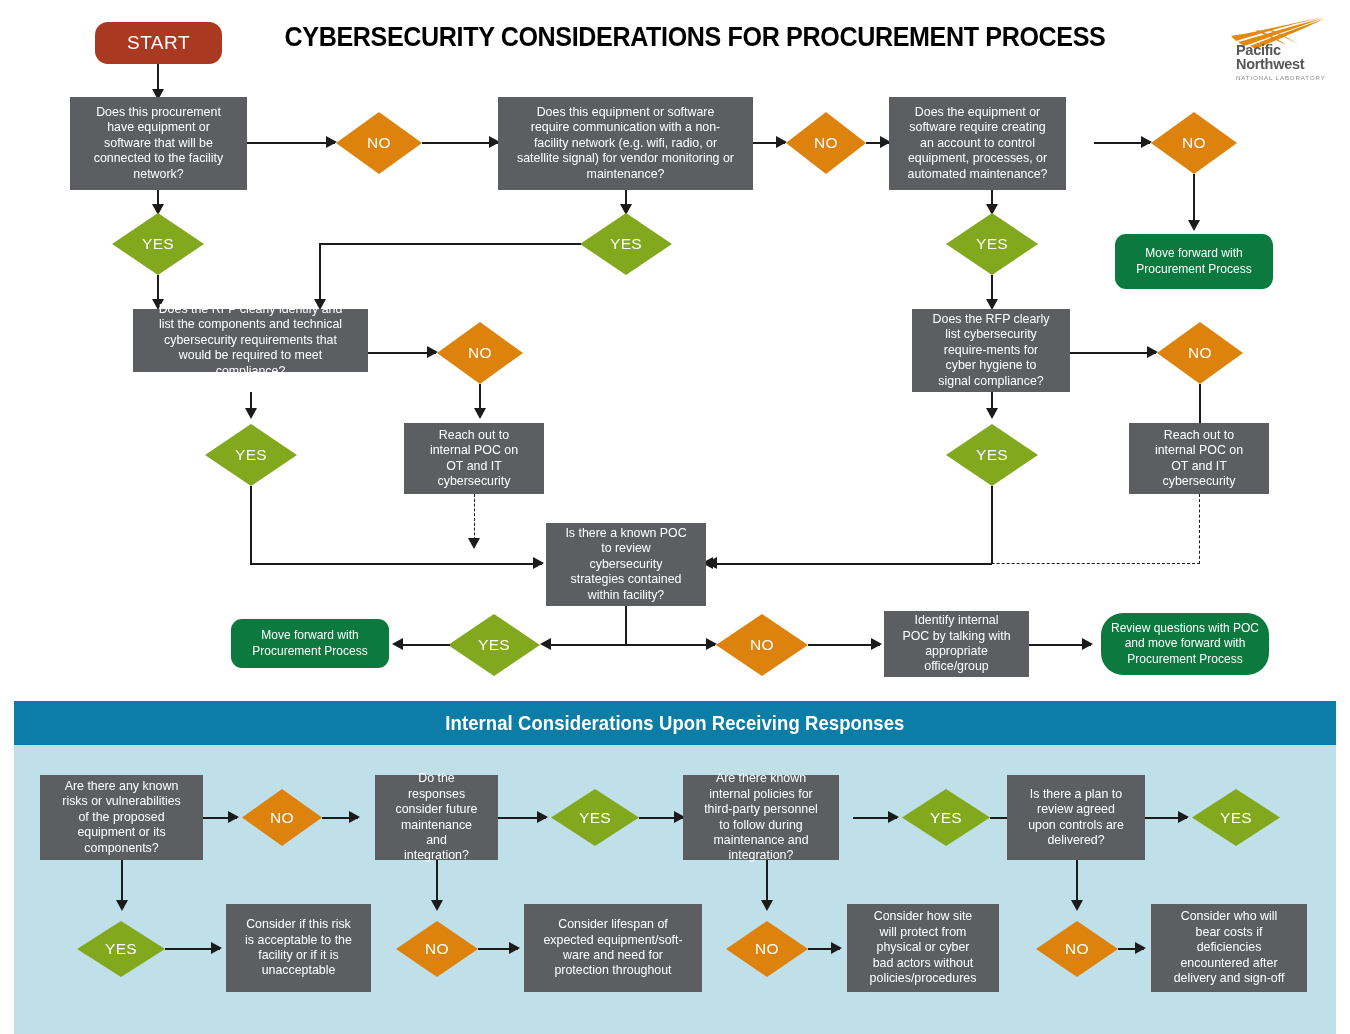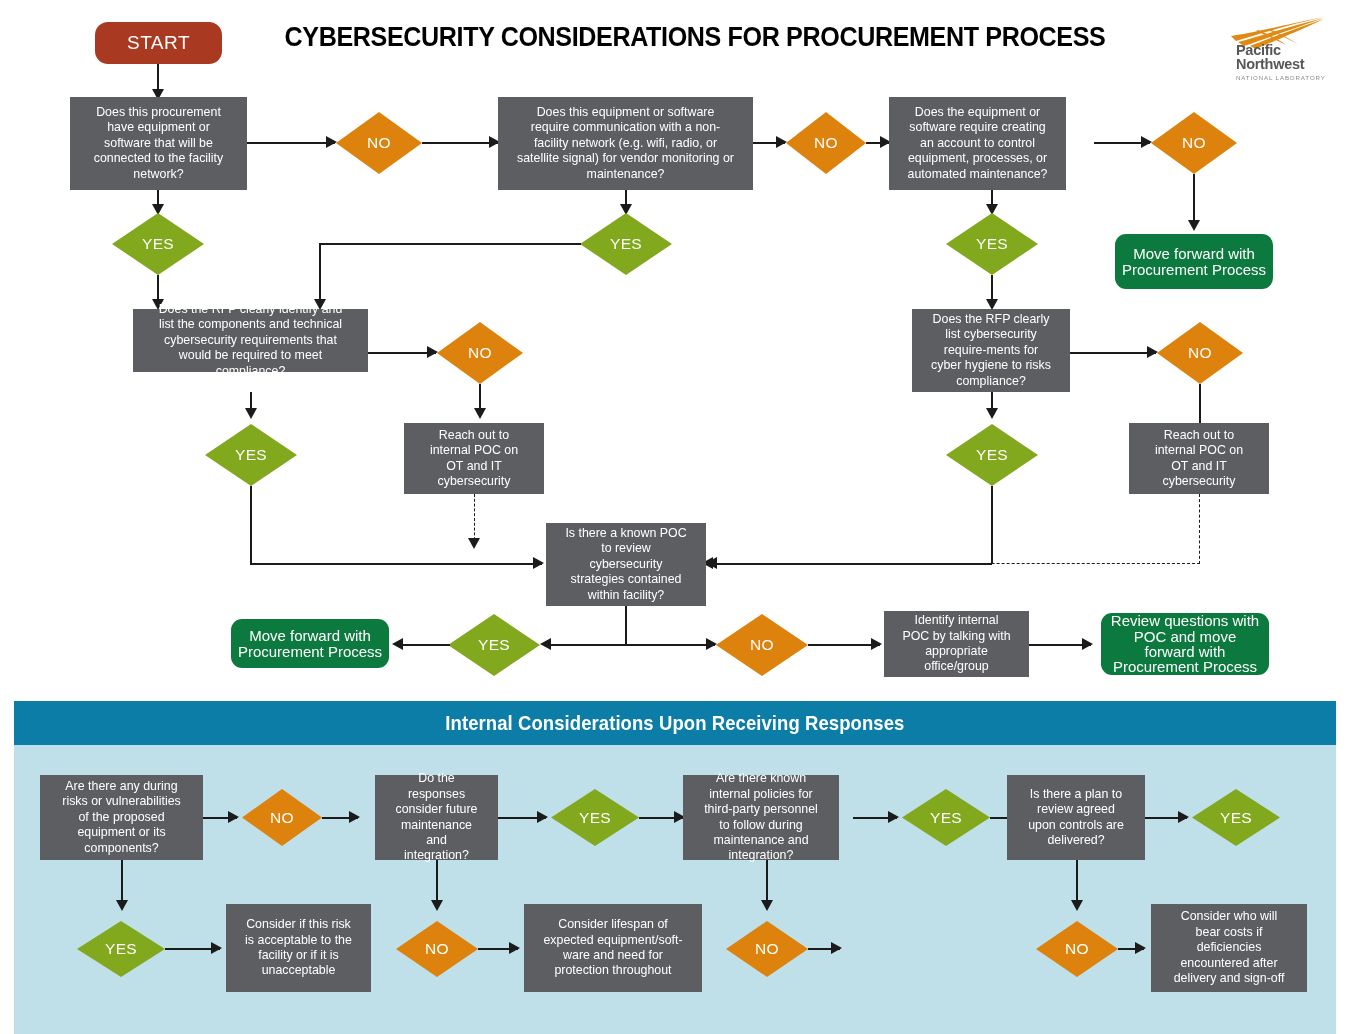--- a/index.html
+++ b/index.html
@@ -79,21 +79,21 @@
   }
   .pbox span { display: block; width: 100%; }
 
   .terminal {
     position: absolute;
     display: flex;
     align-items: center;
     justify-content: center;
     text-align: center;
     color: #ffffff;
-    font-size: 15px;
+    font-size: 12px;
     line-height: 15.4px;
     border-radius: 11px;
     box-sizing: border-box;
     padding: 3px 6px;
   }
   .terminal.start {
     background: #a93a21;
     font-size: 19px;
     border-radius: 13px;
     letter-spacing: 0.5px;
@@ -306,21 +306,21 @@
   <div class="arrow down" style="left:245px; top:408px;"></div>
   <div class="diamond yes" style="left:205px; top:424px; width:92px; height:62px;">
     <div class="dshape"></div>
     <div class="dlabel">YES</div>
   </div>
   <div class="ln v" style="left:250px; top:486px; height:78px;"></div>
   <div class="ln h" style="left:250px; top:563px; width:292px;"></div>
   <div class="arrow right" style="left:533px; top:557px;"></div>
 
   <div class="pbox" style="left:912px; top:309px; width:158px; height:83px;">
-      <span>Does the RFP clearly list cybersecurity require-ments for cyber hygiene to risks compliance?</span>
+      <span>Does the RFP clearly list cybersecurity require-ments for cyber hygiene to signal compliance?</span>
     </div>
 
   <div class="ln h" style="left:1070px; top:352px; width:86px;"></div>
   <div class="arrow right" style="left:1147px; top:346px;"></div>
   <div class="diamond no" style="left:1157px; top:322px; width:86px; height:62px;">
     <div class="dshape"></div>
     <div class="dlabel">NO</div>
   </div>
   <div class="ln v" style="left:1199px; top:384px; height:39px;"></div>
   <div class="pbox" style="left:1129px; top:423px; width:140px; height:71px;">
@@ -364,31 +364,31 @@
     <div class="dshape"></div>
     <div class="dlabel">NO</div>
   </div>
   <div class="ln h" style="left:808px; top:644px; width:72px;"></div>
   <div class="arrow right" style="left:871px; top:638px;"></div>
   <div class="pbox" style="left:884px; top:611px; width:145px; height:66px;">
       <span>Identify internal POC by talking with appropriate office/group</span>
     </div>
   <div class="ln h" style="left:1029px; top:644px; width:62px;"></div>
   <div class="arrow right" style="left:1082px; top:638px;"></div>
-  <div class="terminal green" style="left:1101px; top:613px; width:168px; height:62px;">
+  <div class="terminal green" style="left:1101px; top:613px; width:168px; height:62px;border-radius:22px;">
       <span>Review questions with POC and move forward with Procurement Process</span>
     </div>
 
   <div class="panel"></div>
   <div class="panel-header">
     <div class="ptext">Internal Considerations Upon Receiving Responses</div>
   </div>
 
   <div class="pbox" style="left:40px; top:775px; width:163px; height:85px;">
-      <span>Are there any during risks or vulnerabilities of the proposed equipment or its components?</span>
+      <span>Are there any known risks or vulnerabilities of the proposed equipment or its components?</span>
     </div>
   <div class="ln h" style="left:203px; top:817px; width:34px;"></div>
   <div class="arrow right" style="left:228px; top:811px;"></div>
   <div class="diamond no" style="left:242px; top:789px; width:80px; height:57px;">
     <div class="dshape"></div>
     <div class="dlabel">NO</div>
   </div>
   <div class="ln h" style="left:322px; top:817px; width:36px;"></div>
   <div class="arrow right" style="left:349px; top:811px;"></div>
 
@@ -441,20 +441,23 @@
   <div class="arrow right" style="left:1013px; top:811px;"></div>
 
   <div class="ln v" style="left:766px; top:860px; height:48px;"></div>
   <div class="arrow down" style="left:761px; top:900px;"></div>
   <div class="diamond no" style="left:726px; top:921px; width:82px; height:56px;">
     <div class="dshape"></div>
     <div class="dlabel">NO</div>
   </div>
   <div class="ln h" style="left:808px; top:948px; width:32px;"></div>
   <div class="arrow right" style="left:831px; top:942px;"></div>
+  <div class="pbox" style="left:847px; top:904px; width:152px; height:88px;">
+      <span>Consider how site will protect from physical or cyber bad actors without policies/procedures</span>
+    </div>
 
   <div class="pbox" style="left:1007px; top:775px; width:138px; height:85px;">
       <span>Is there a plan to review agreed upon controls are delivered?</span>
     </div>
   <div class="ln h" style="left:1145px; top:817px; width:42px;"></div>
   <div class="arrow right" style="left:1178px; top:811px;"></div>
   <div class="diamond yes" style="left:1192px; top:789px; width:88px; height:57px;">
     <div class="dshape"></div>
     <div class="dlabel">YES</div>
   </div>

